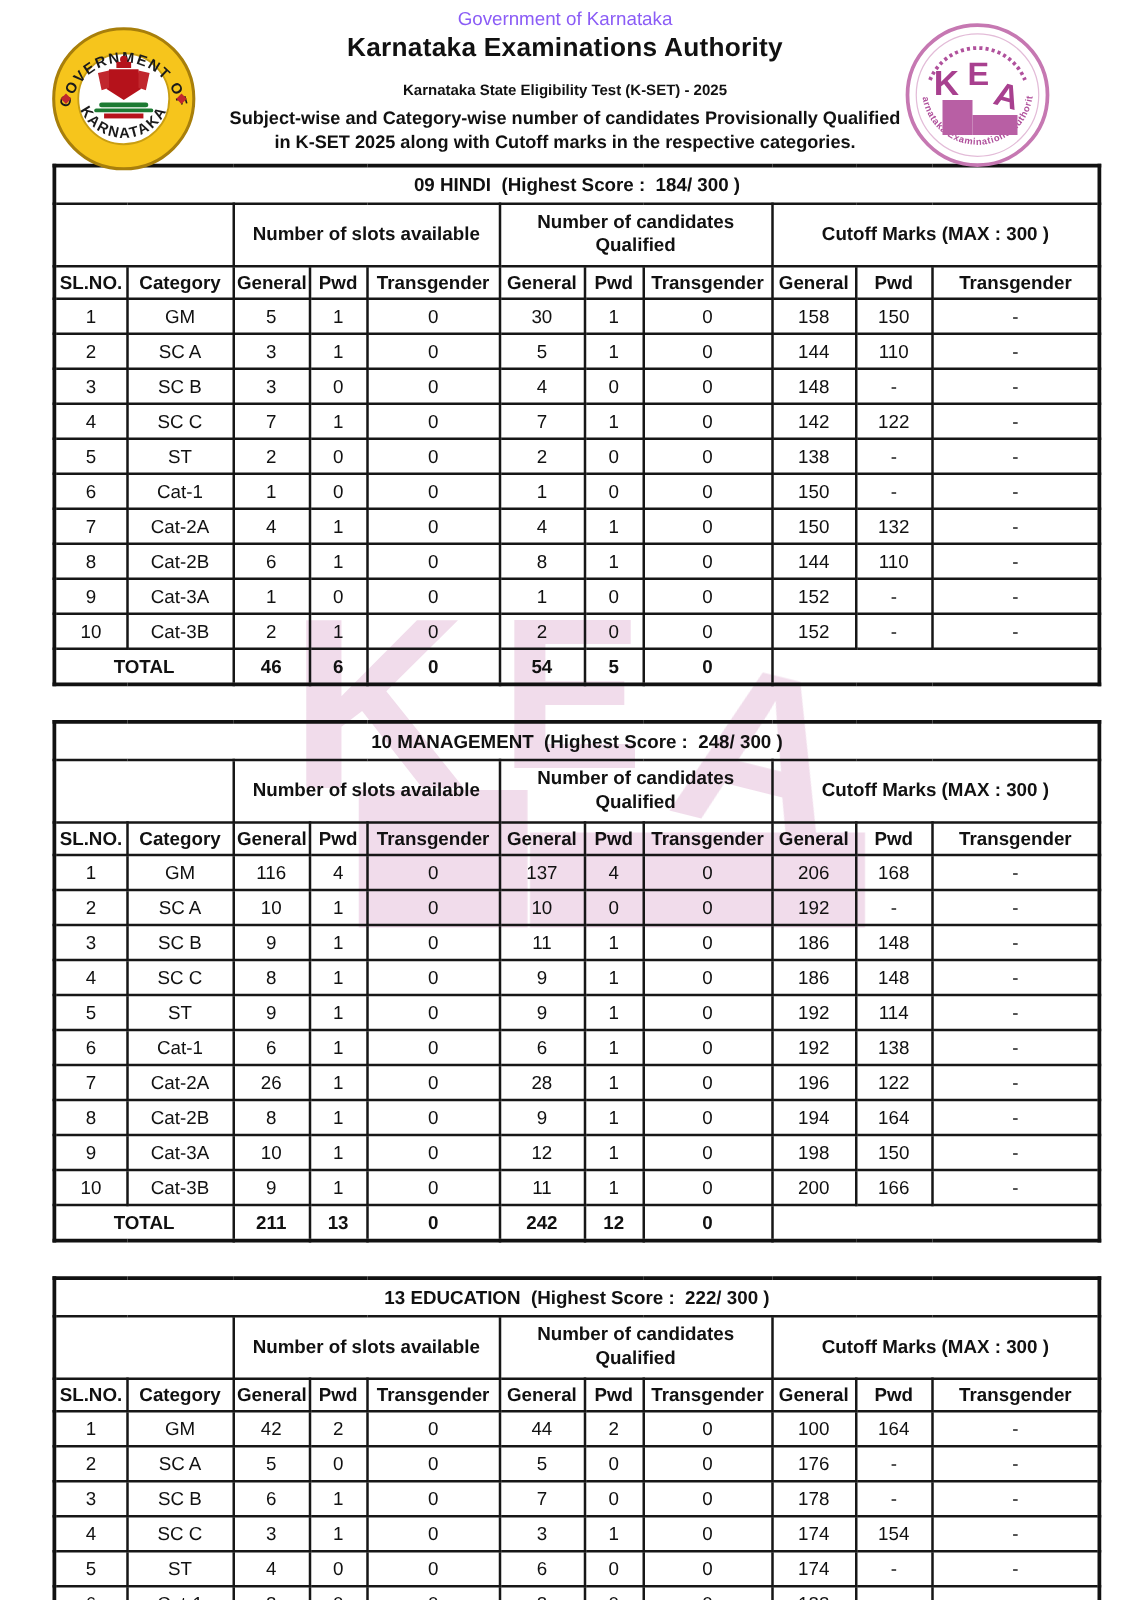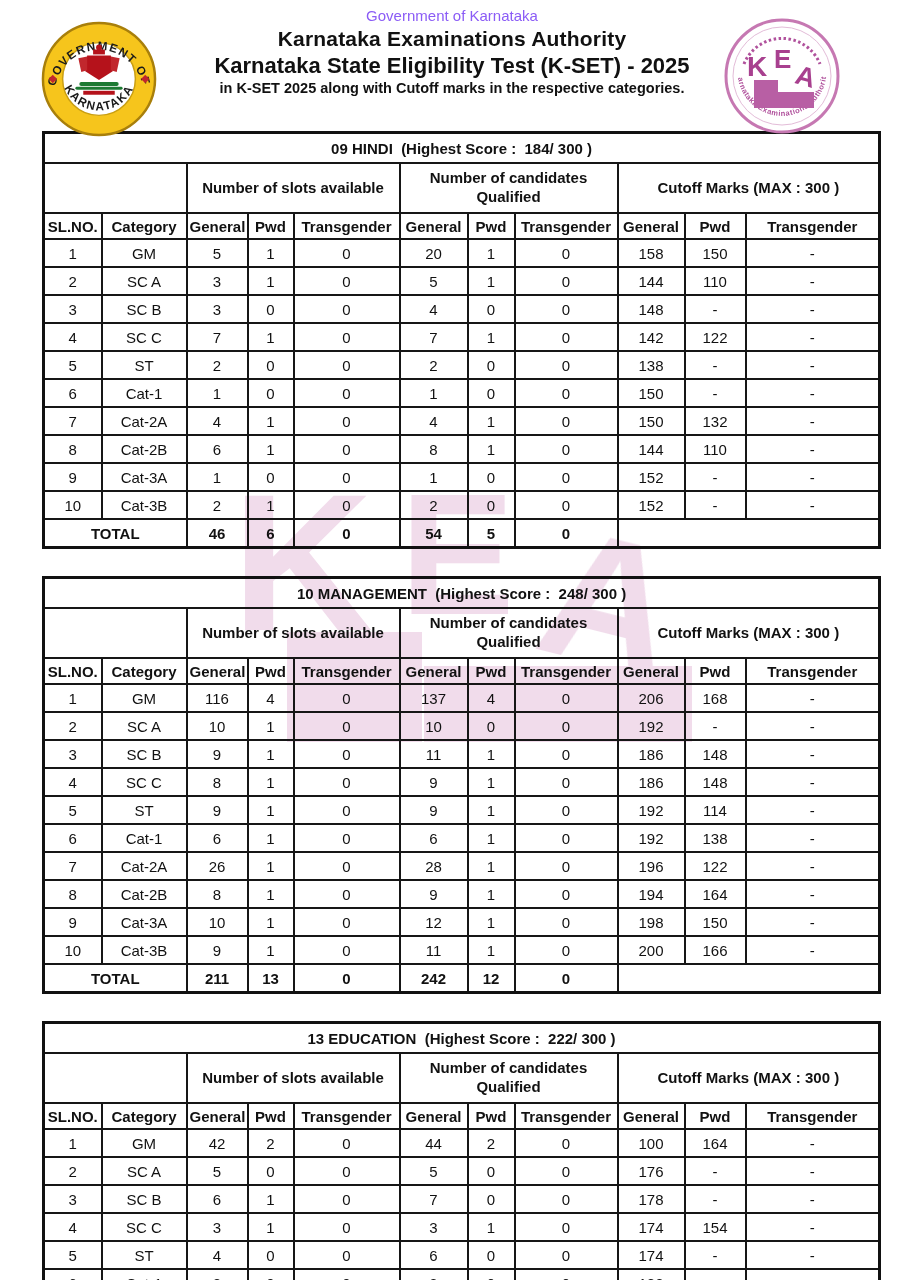--- a/index.html
+++ b/index.html
@@ -5,21 +5,21 @@
   html,body{margin:0;padding:0;background:#ffffff;}
   body{width:904px;height:1280px;overflow:hidden;font-family:"Liberation Sans",sans-serif;color:#111;position:relative;}
   .page{position:relative;width:904px;height:1280px;}
   
   .watermark{position:absolute;left:232px;top:452px;width:500px;height:310px;z-index:0;pointer-events:none;}
   .content{position:relative;z-index:1;}
   
   .hdr{text-align:center;padding-top:7px;height:124px;}
   .h-line1{font-size:15px;color:#8b5cf6;}
   .h-title{font-size:21px;font-weight:bold;margin-top:3px;letter-spacing:.2px;}
-  .h-sub{font-size:22px;font-weight:bold;margin-top:2px;}
+  .h-sub{font-size:12px;font-weight:bold;margin-top:14px;}
   .h-desc{font-size:14.5px;font-weight:bold;line-height:1.3;}
   .h-desc.first{margin-top:7px;}
   .logo{position:absolute;}
   .logo-left{left:40px;top:20px;width:118px;height:118px;}
   .logo-right{left:722px;top:16px;width:120px;height:120px;}
   
   .tables{margin-left:42px;width:836px;}
   table.kset{border-collapse:collapse;width:836px;table-layout:fixed;margin-bottom:27px;background:transparent;}
   table.kset td{border:2px solid #161616;text-align:center;font-size:15px;padding:1px 2px;background:transparent;overflow:hidden;}
   table.kset{border:3px solid #111;}
@@ -96,20 +96,21 @@
           </g>
           <g fill="#b85fa4">
             <rect x="32" y="64" width="24" height="28"></rect>
             <rect x="56" y="76" width="36" height="16"></rect>
           </g>
         </svg>
       </div>
       <div class="h-line1">Government of Karnataka</div>
       <div class="h-title">Karnataka Examinations Authority</div>
       <div class="h-sub">Karnataka State Eligibility Test (K-SET) - 2025</div>
+      <div class="h-desc first">Subject-wise and Category-wise number of candidates Provisionally Qualified</div>
       <div class="h-desc">in K-SET 2025 along with Cutoff marks in the respective categories.</div>
     </header>
 
     <main class="tables">
         <table class="kset">
           <colgroup>
             <col style="width: 58px;">
             <col style="width: 85px;">
             <col style="width: 61px;">
             <col style="width: 46px;">
@@ -143,21 +144,21 @@
               <td class="h">General</td>
               <td class="h">Pwd</td>
               <td class="h">Transgender</td>
             </tr>
             <tr>
               <td class="d">1</td>
               <td class="d">GM</td>
               <td class="d">5</td>
               <td class="d">1</td>
               <td class="d">0</td>
-              <td class="d">20</td>
+              <td class="d">30</td>
               <td class="d">1</td>
               <td class="d">0</td>
               <td class="d">158</td>
               <td class="d">150</td>
               <td class="d">-</td>
             </tr>
             <tr>
               <td class="d">2</td>
               <td class="d">SC A</td>
               <td class="d">3</td>

